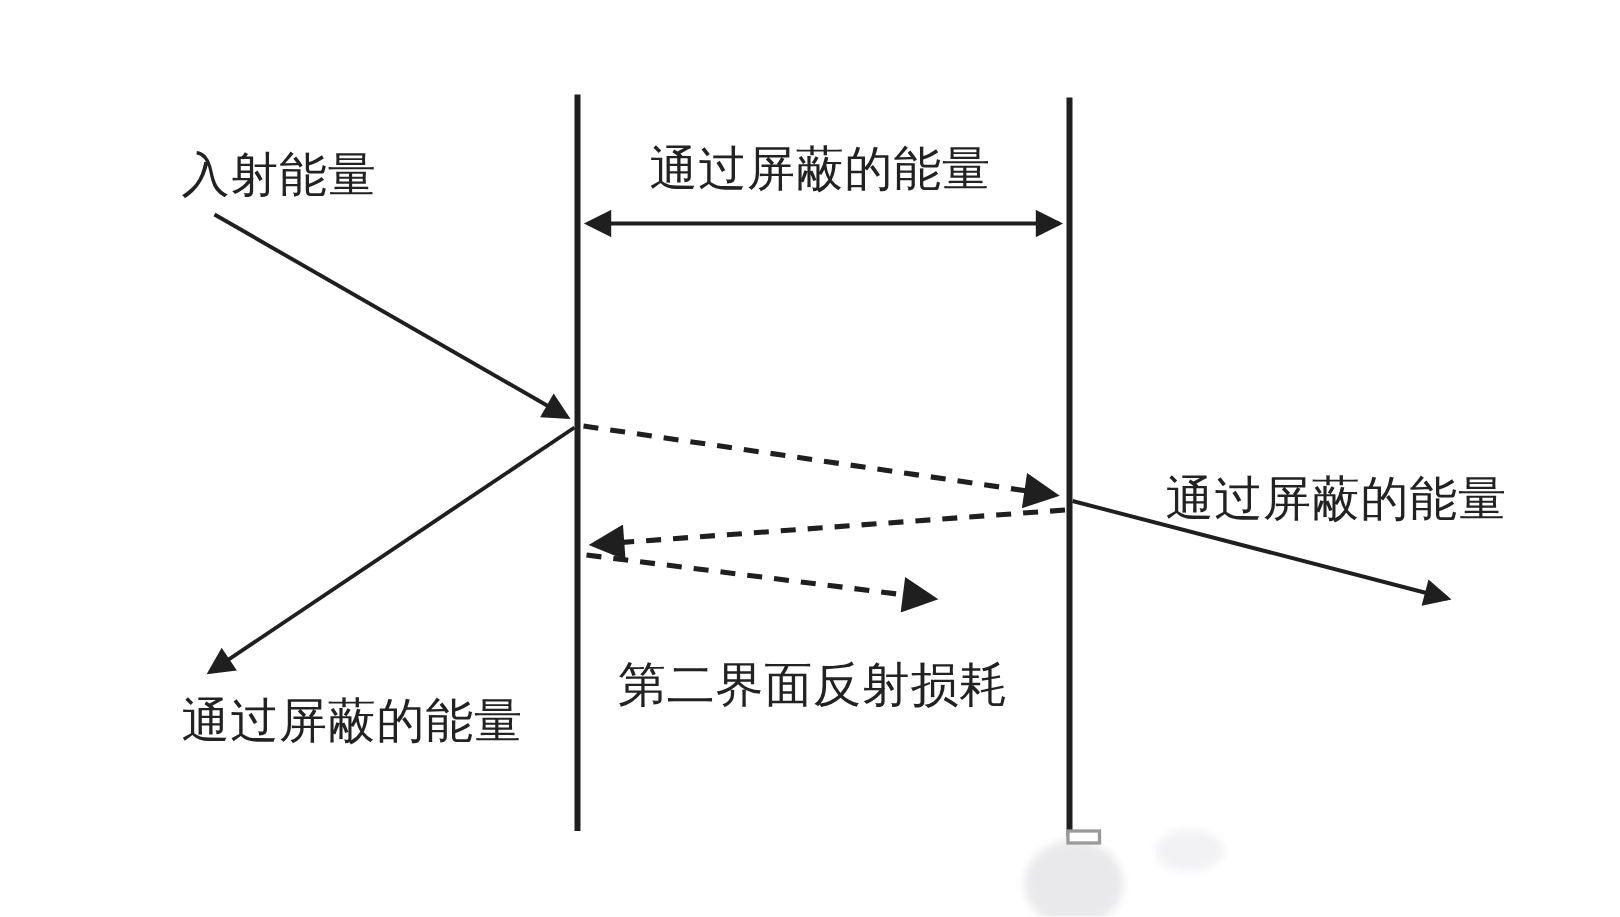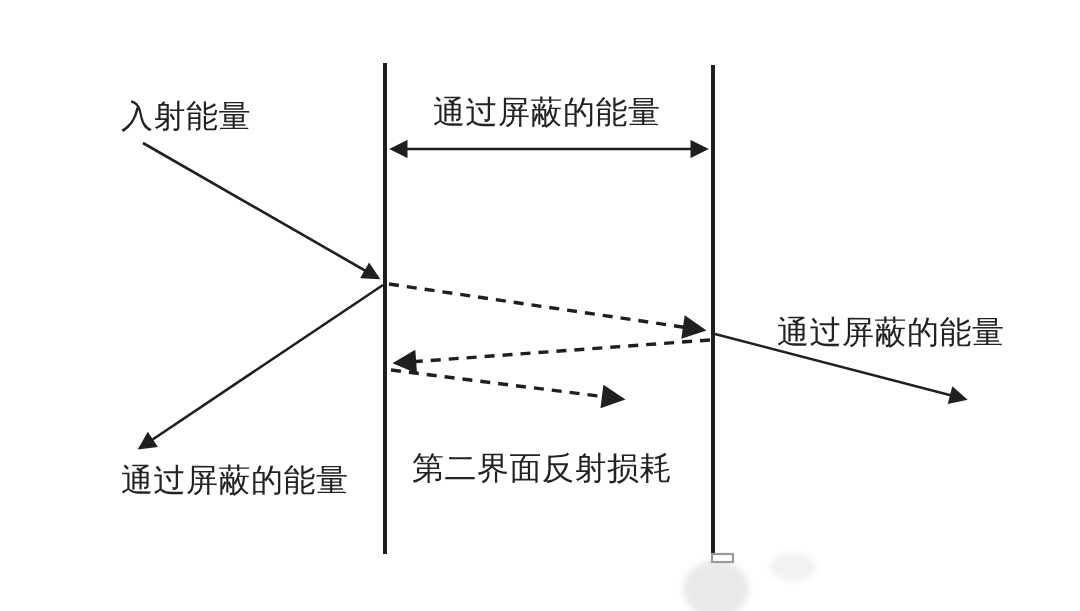--- a/index.html
+++ b/index.html
@@ -27,21 +27,21 @@
     line-height: 1.15;
     color: #222222;
     white-space: nowrap;
     letter-spacing: 0.5px;
   }
   .label-thickness  { left: 433px; top:  94px; }
   .label-incident   { left: 121px; top:  98px; }
   .label-absorption { left: 471px; top: 220px; }
   .label-through    { left: 777px; top: 314px; }
   .label-first-ref  { left: 121px; top: 462px; }
-  .label-second-ref { left: 412px; top: 450px; }
+  .label-second-ref { left: 412px; top: 438px; }
 </style>
 </head>
 <body>
 
 <div class="stage">
 
   <svg width="1080" height="611" viewBox="0 0 1080 611">
     <defs>
       <marker id="ah" viewBox="0 0 10 10" refX="8.5" refY="5" markerWidth="8.5" markerHeight="7" orient="auto-start-reverse">
         <path d="M0,0 L10,5 L0,10 z" fill="#1f1f1f"></path>

